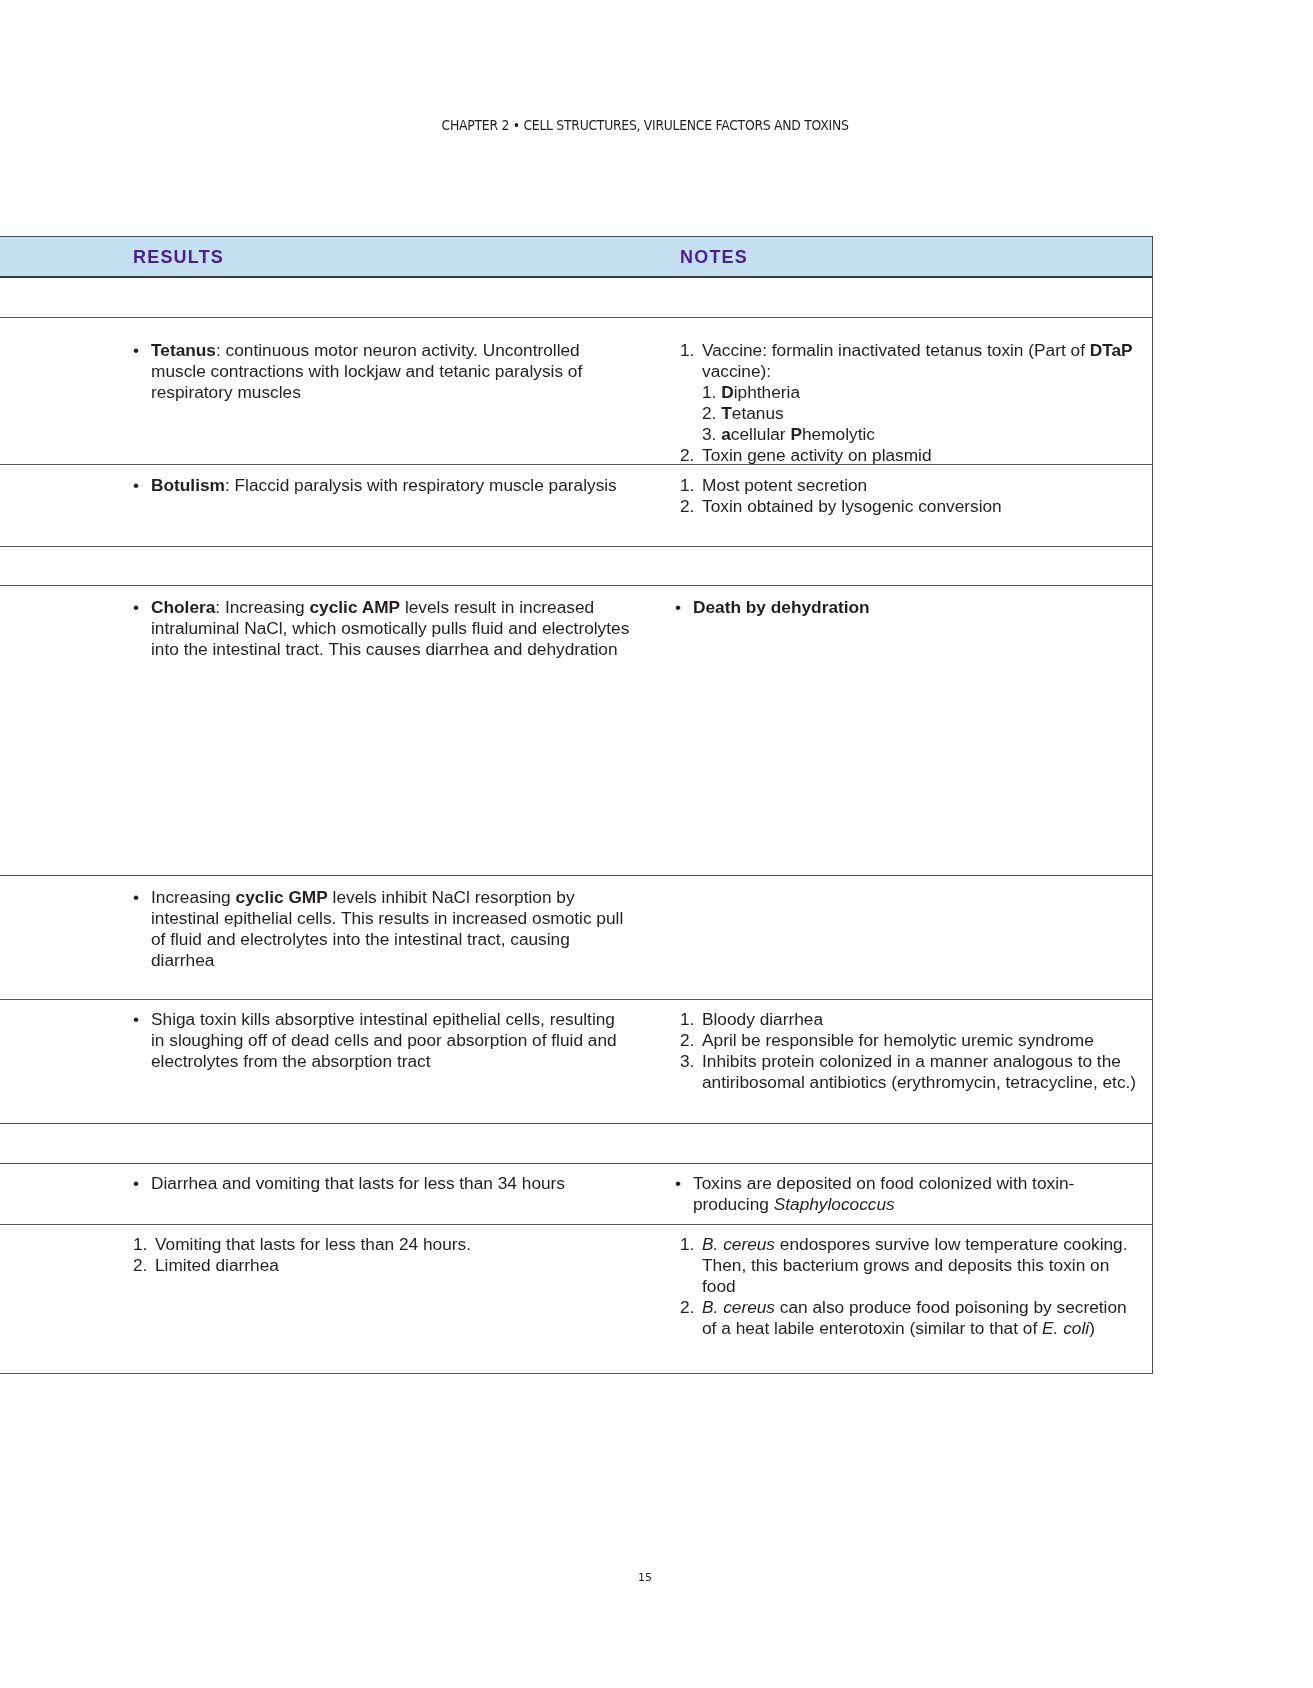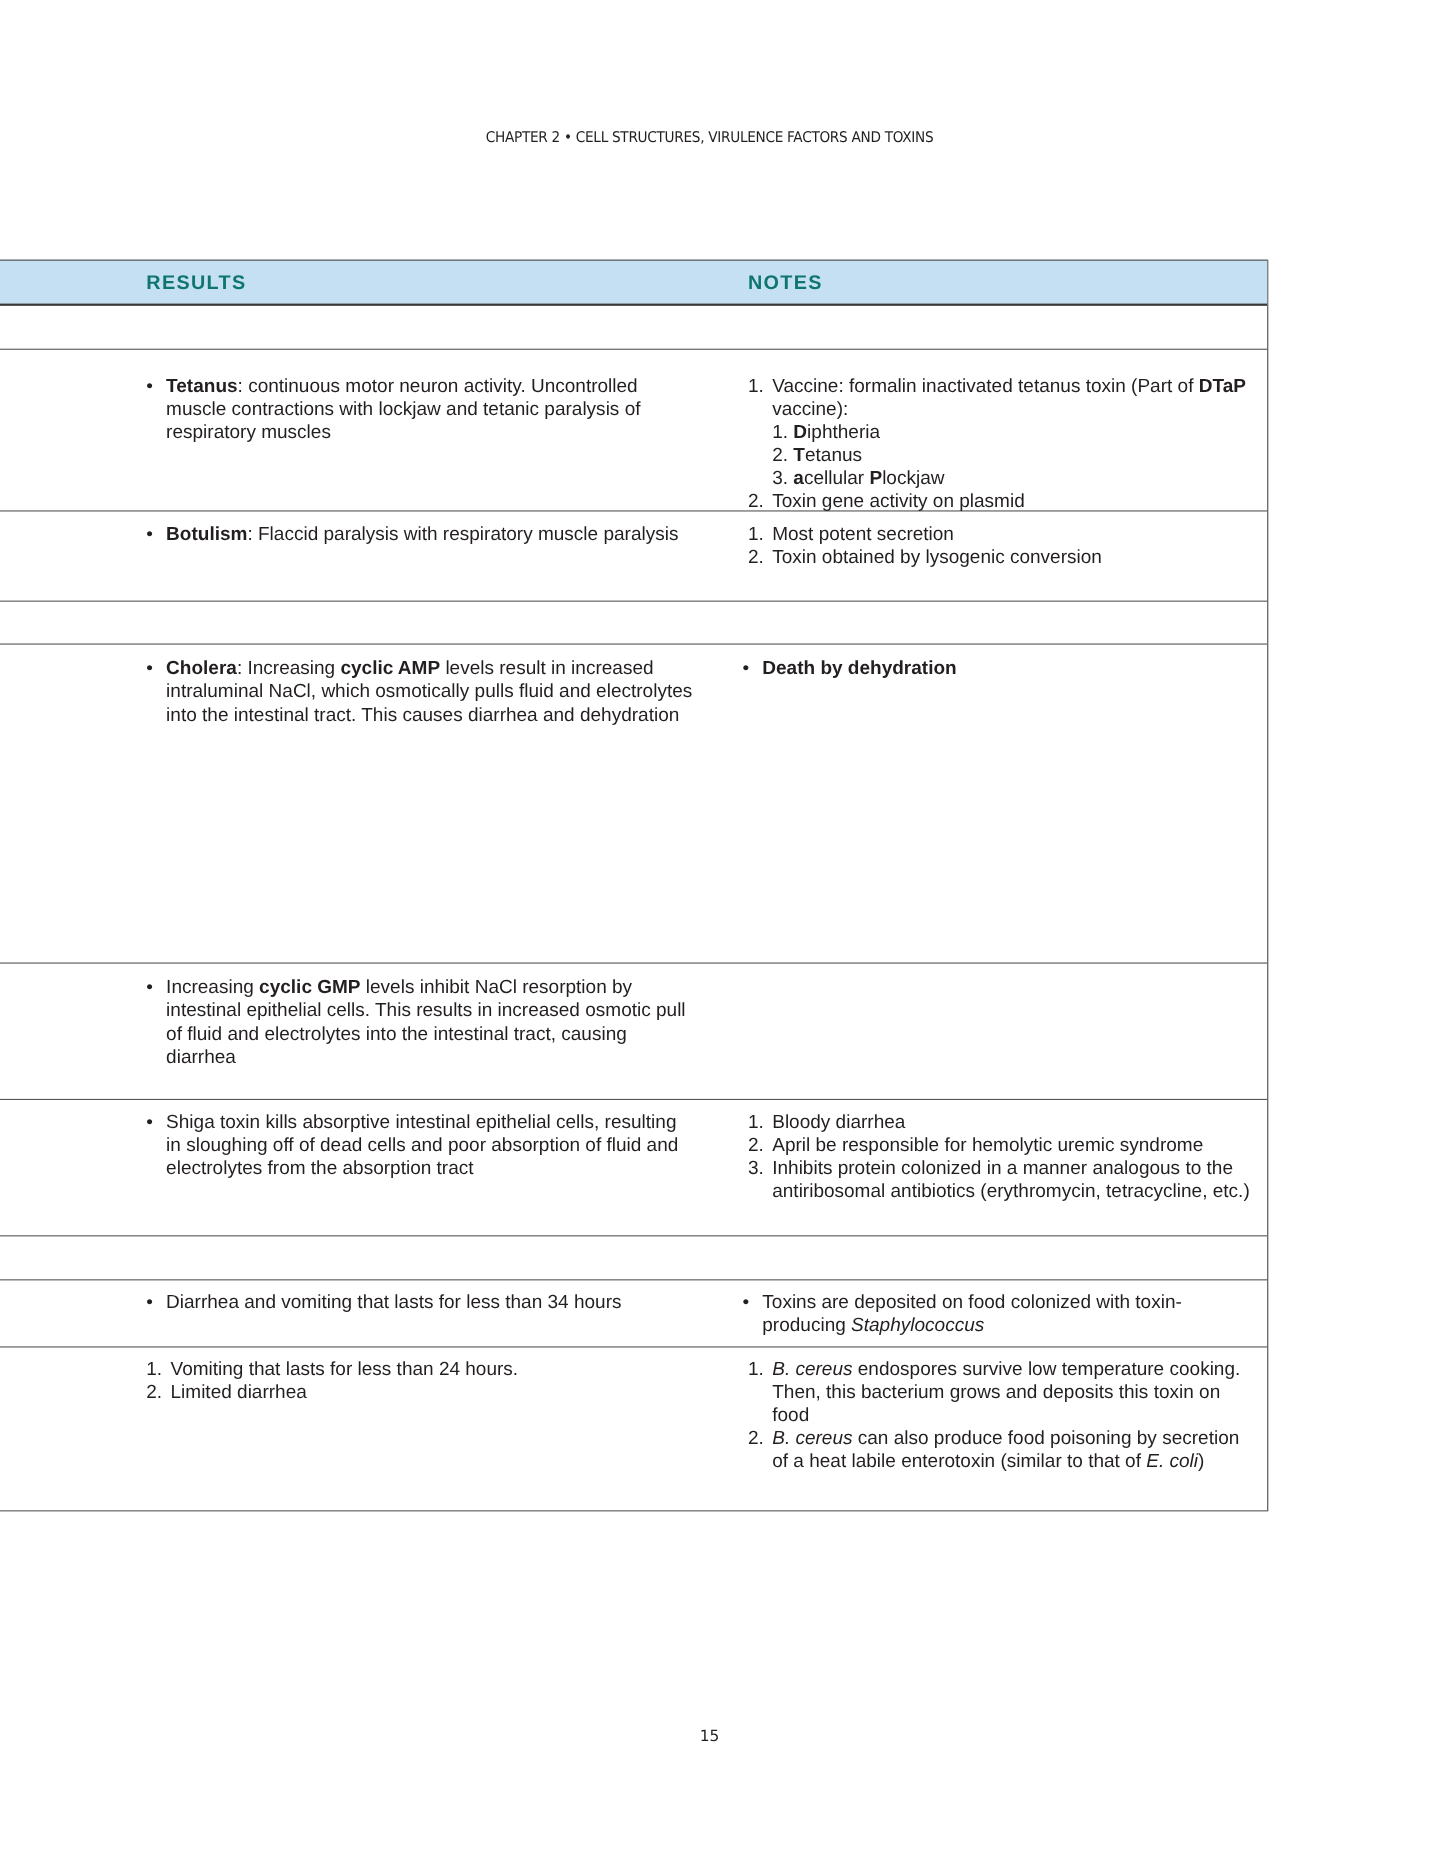--- a/index.html
+++ b/index.html
@@ -2,25 +2,25 @@
 <html><head>
 <meta charset="utf-8">
 <style>
   html, body { margin: 0; padding: 0; background: #ffffff; }
   body { width: 1313px; height: 1688px; position: relative; overflow: hidden;
          font-family: "Liberation Sans", sans-serif; color: #231f20; }
   .running-head { position: absolute; top: 117px; left: 0; width: 1290px; text-align: center;
                   font-family: "DejaVu Sans", sans-serif; font-size: 13.5px; letter-spacing: -0.3px;
                   color: #231f20; transform: scaleX(0.92); transform-origin: 646px 0; }
   .page-number { position: absolute; top: 1571px; left: 0; width: 1290px; text-align: center;
-                 font-family: "DejaVu Sans", sans-serif; font-size: 14px; color: #231f20; }
+                 font-family: "DejaVu Sans", sans-serif; font-size: 11px; color: #231f20; }
   .table { position: absolute; left: 0; top: 236px; width: 1152px; border-right: 1.5px solid #4a4a4a; }
   .thead { height: 39px; background: #c5e0f3; border-top: 1.5px solid #4a4a4a;
            border-bottom: 2.5px solid #3a3a3a; position: relative; }
-  .th { position: absolute; top: 10px; font-weight: bold; font-size: 18px; letter-spacing: 1.2px; color: #0f766e; }
+  .th { position: absolute; top: 10px; font-weight: bold; font-size: 18px; letter-spacing: 1.2px; color: #4c1d95; }
   .th.results { left: 133px; }
   .th.notes { left: 680px; }
   .row { position: relative; border-bottom: 1.5px solid #555; box-sizing: border-box; }
   .cell { position: absolute; top: 0; font-size: 17.3px; line-height: 21px; }
   .cell.results { left: 133px; width: 500px; }
   .cell.notes { left: 680px; width: 460px; }
   .item { position: relative; padding-left: 18px; }
   .item .bullet { position: absolute; left: 0; top: 0; }
   .num { position: relative; padding-left: 22px; }
   .num .n { position: absolute; left: 0; top: 0; }
@@ -47,21 +47,21 @@
         <b>Tetanus</b><span>: continuous motor neuron activity. Uncontrolled muscle contractions with lockjaw and tetanic paralysis of respiratory muscles</span>
       </div>
     </div>
     <div class="cell notes" style="top:22px;">
       <div class="num">
         <span class="n">1.</span>
         <span>Vaccine: formalin inactivated tetanus toxin (Part of </span><b>DTaP</b><span> vaccine):</span>
         <div>
           <div><span>1.</span> <b>D</b><span>iphtheria</span></div>
           <div><span>2.</span> <b>T</b><span>etanus</span></div>
-          <div><span>3.</span> <b>a</b><span>cellular </span><b>P</b><span>lockjaw</span></div>
+          <div><span>3.</span> <b>a</b><span>cellular </span><b>P</b><span>hemolytic</span></div>
         </div>
       </div>
       <div class="num">
         <span class="n">2.</span>
         <span>Toxin gene activity on plasmid</span>
       </div>
     </div>
   </div>
 
   <div class="row" style="height:82px;">

